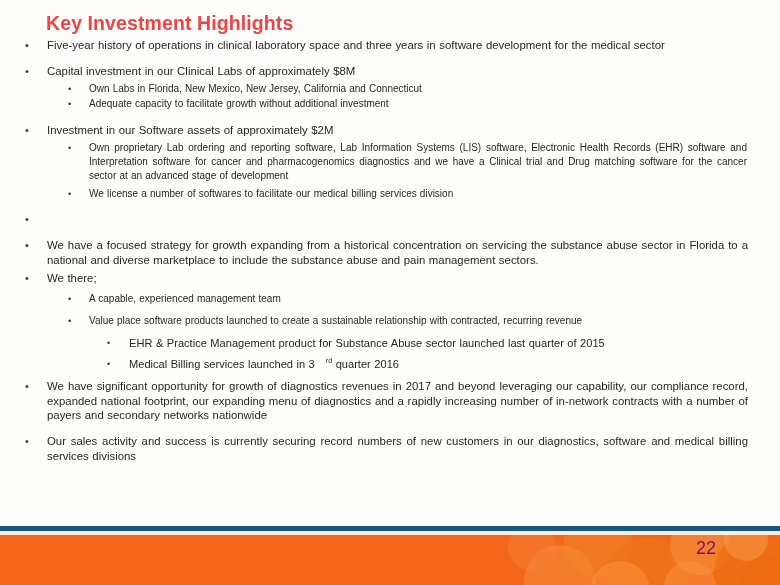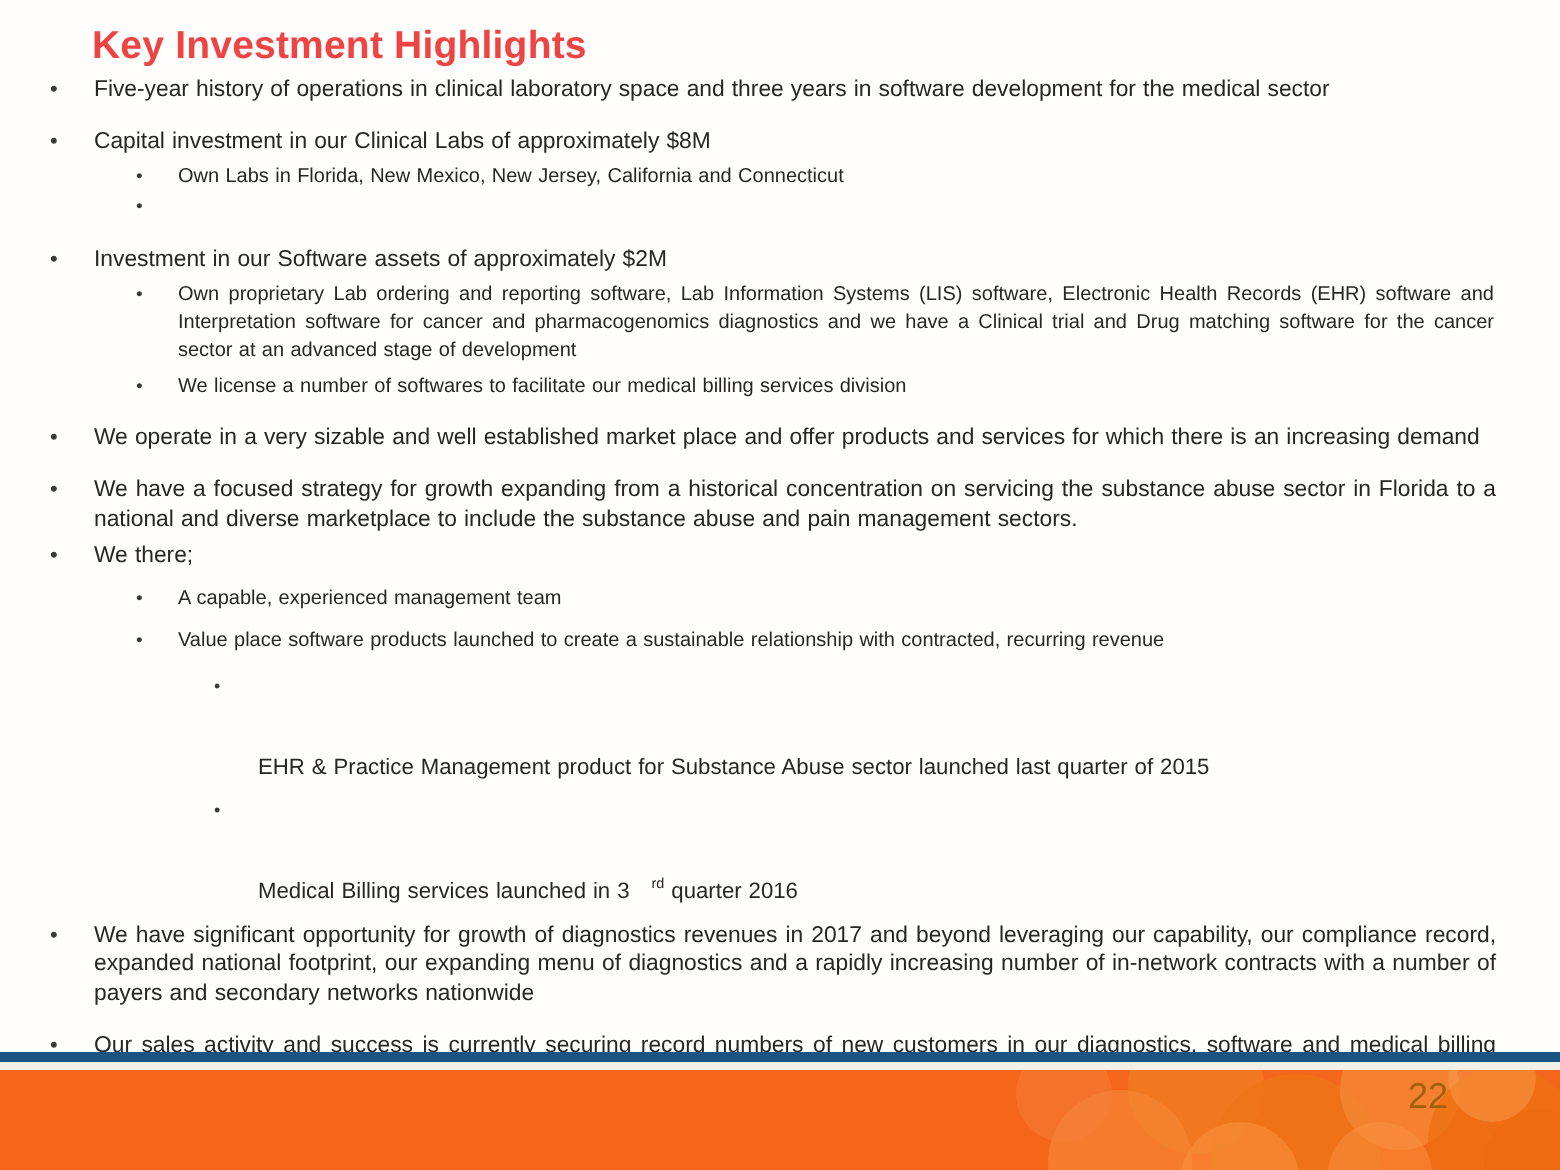--- a/index.html
+++ b/index.html
@@ -76,21 +76,21 @@
   .lvl1 .bullet-text { font-size: 11.4px; line-height: 14.8px; }
 
   
   .lvl2 { padding-left: 68px; padding-right: 33px; }
   .lvl2 .bullet-mark { width: 21px; font-size: 9.5px; }
   .lvl2 .bullet-text { font-size: 10px; line-height: 14.4px; }
 
   
   .lvl3 { padding-left: 107px; padding-right: 40px; }
   .lvl3 .bullet-mark { width: 22px; font-size: 9px; }
-  .lvl3 .bullet-text { font-size: 11.1px; line-height: 14.4px; margin-top: 41px; }
+  .lvl3 .bullet-text { font-size: 11.1px; line-height: 14.4px; }
 
   .gap-sm { height: 7px; }
   .gap-md { height: 11px; }
   .gap-xs { height: 3px; }
   .gap-tiny { height: 1px; }
 
   .bullet-text sup {
     font-size: 0.65em;
     vertical-align: super;
     line-height: 0;
@@ -129,23 +129,23 @@
     top: 0;
     width: 780px;
     height: 50px;
     pointer-events: none;
   }
   #page-number {
     position: absolute;
     left: 688px;
     top: 538px;
     width: 36px;
-    text-align: right;
+    text-align: center;
     font-size: 18px;
-    color: #a16207;
+    color: #701a75;
   }
 </style>
 </head>
 <body>
 
 <div id="slide">
 
   <div id="slide-title">Key Investment Highlights</div>
 
   <div id="body-content">
@@ -163,20 +163,21 @@
     <div class="gap-xs"></div>
 
     <div class="bullet-row lvl2">
       <span class="bullet-mark">•</span>
       <span class="bullet-text">Own Labs in Florida, New Mexico, New Jersey, California and Connecticut</span>
     </div>
     <div class="gap-tiny"></div>
 
     <div class="bullet-row lvl2">
       <span class="bullet-mark">•</span>
+      <span class="bullet-text">Adequate capacity to facilitate growth without additional investment</span>
     </div>
     <div class="gap-md"></div>
 
     <div class="bullet-row lvl1">
       <span class="bullet-mark">•</span>
       <span class="bullet-text">Investment in our Software assets of approximately $2M</span>
     </div>
     <div class="gap-xs"></div>
 
     <div class="bullet-row lvl2">
@@ -186,21 +187,20 @@
     <div class="gap-xs"></div>
 
     <div class="bullet-row lvl2">
       <span class="bullet-mark">•</span>
       <span class="bullet-text">We license a number of softwares to facilitate our medical billing services division</span>
     </div>
     <div class="gap-md"></div>
 
     <div class="bullet-row lvl1">
       <span class="bullet-mark">•</span>
-      <span class="bullet-text">We operate in a very sizable and well established market place and offer products and services for which there is an increasing demand</span>
     </div>
     <div class="gap-md"></div>
 
     <div class="bullet-row lvl1">
       <span class="bullet-mark">•</span>
       <span class="bullet-text">We have a focused strategy for growth expanding from a historical concentration on servicing the substance abuse sector in Florida to a national and diverse marketplace to include the substance abuse and pain management sectors.</span>
     </div>
     <div class="gap-xs"></div>
 
     <div class="bullet-row lvl1">

